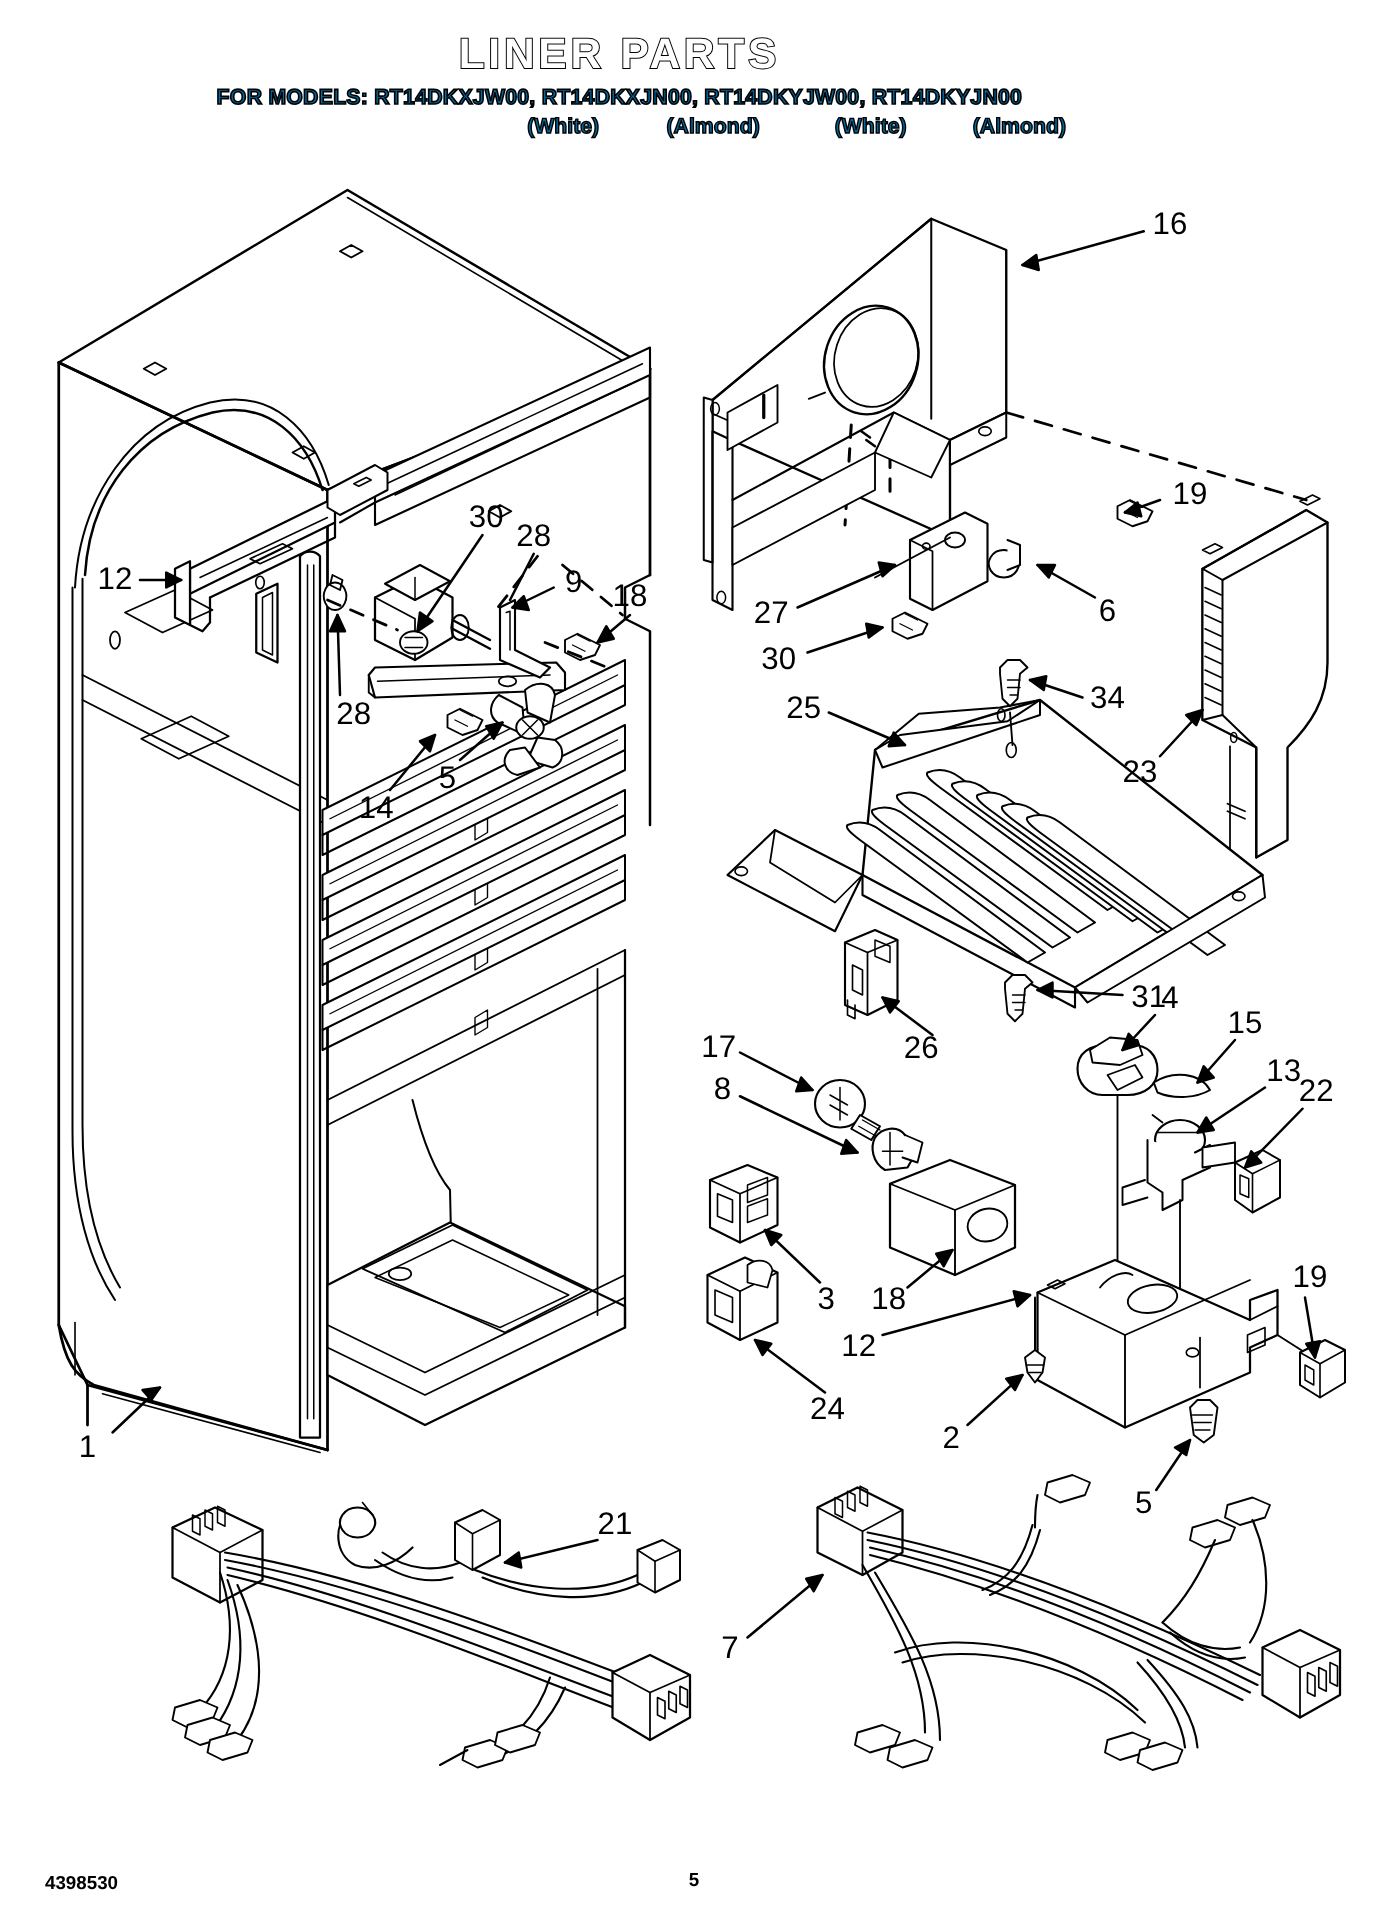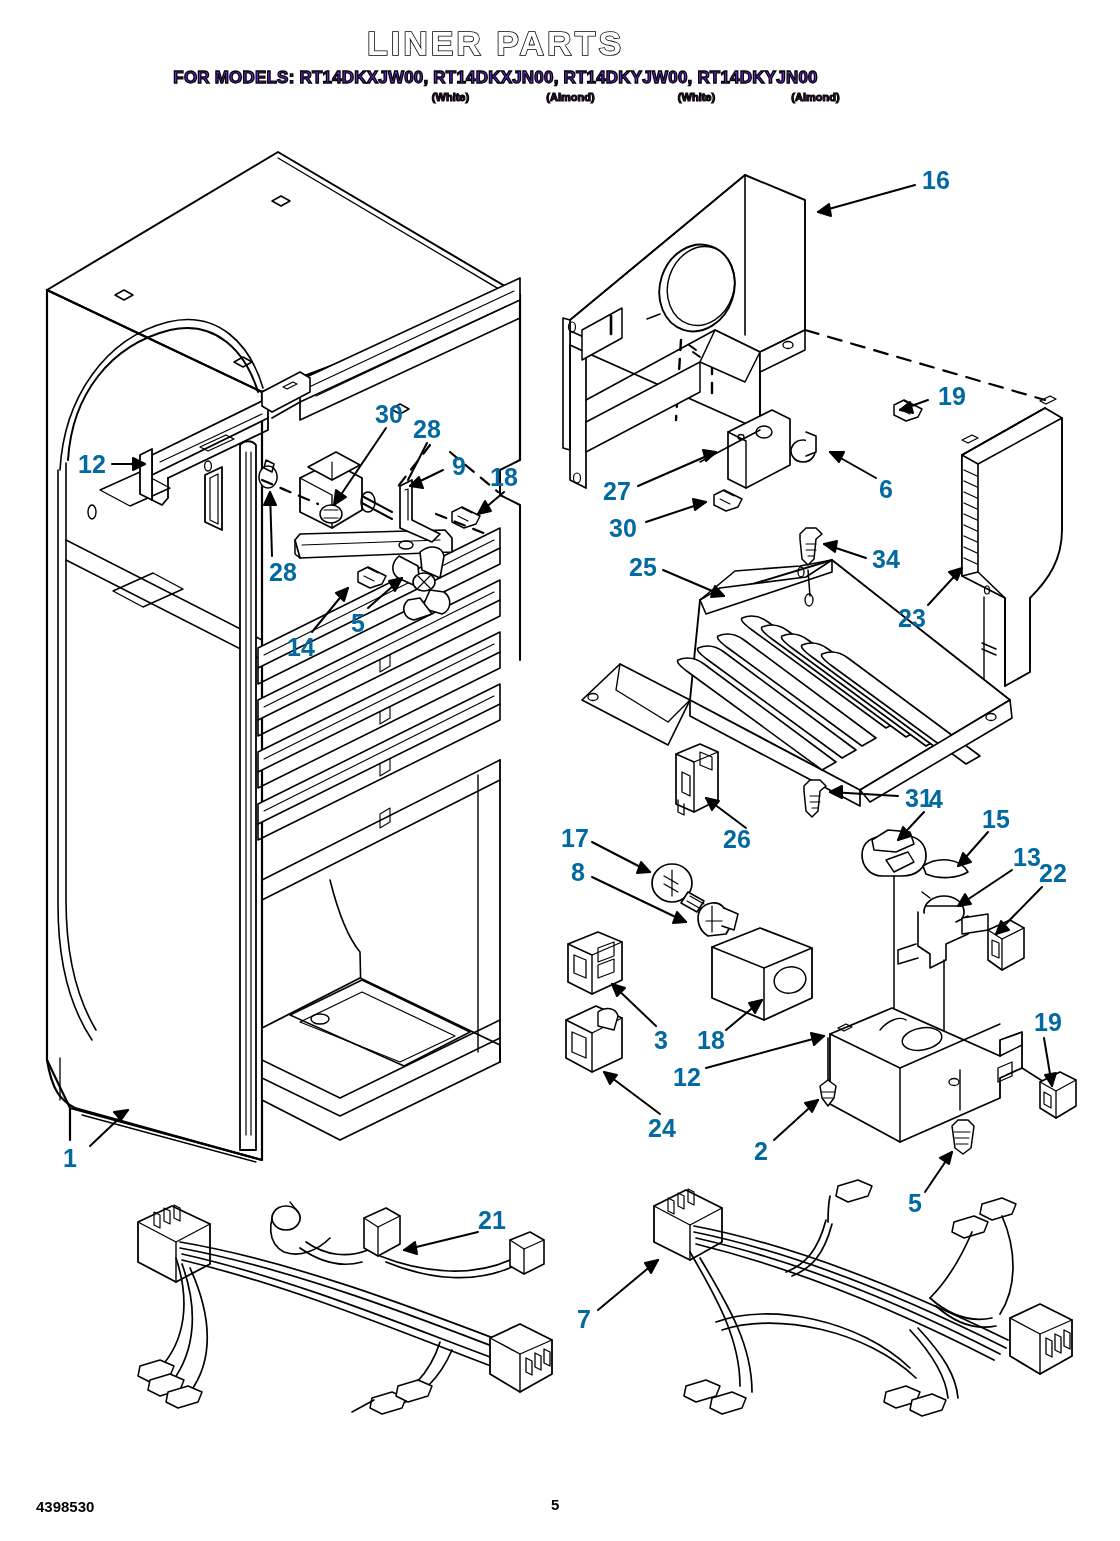--- a/index.html
+++ b/index.html
@@ -13,39 +13,39 @@
     font-size:34px;font-weight:bold;letter-spacing:3px;
     margin:26px 0 0 0;line-height:1;
     color:#ffffff;
     -webkit-text-stroke:1.6px #000;
     paint-order:stroke fill;
     font-family:"Liberation Sans", sans-serif;
   }
   #models-line{
     font-size:17px;font-weight:bold;letter-spacing:0.2px;
     margin-top:9px;line-height:1.1;
-    color:#6d28d9;-webkit-text-stroke:1.3px #000;
+    color:#0369a1;-webkit-text-stroke:1.3px #000;
   }
   #colors-line{position:relative;height:22px;margin-top:3px;}
   #colors-line .clr{
-    position:absolute;font-size:11px;font-weight:bold;
-    color:#701a75;-webkit-text-stroke:1.15px #000;
+    position:absolute;font-size:17px;font-weight:bold;
+    color:#0369a1;-webkit-text-stroke:1.15px #000;
     transform:translateX(-50%);
     padding-left:15px;
   }
 
   
   #drawing{position:absolute;left:0;top:0;width:1120px;height:1541px;}
   #drawing svg{display:block;}
 
   
   .callout{
-    position:absolute;font-size:25px;font-weight:bold;
+    position:absolute;font-size:25px;font-weight:normal;
     font-family:"Liberation Sans", sans-serif;
-    color:#0369a1;line-height:1;white-space:nowrap;
+    color:#000000;line-height:1;white-space:nowrap;
     transform:translate(-50%,-50%);
   }
 
   
   #footer{position:absolute;left:0;top:1498px;width:900px;height:30px;}
   #footer .fnum{position:absolute;font-size:15px;font-weight:bold;}
   #doc-number{left:36px;top:0;}
   #page-number{left:551px;top:-2px;font-size:17px;}
 </style>
 </head>

